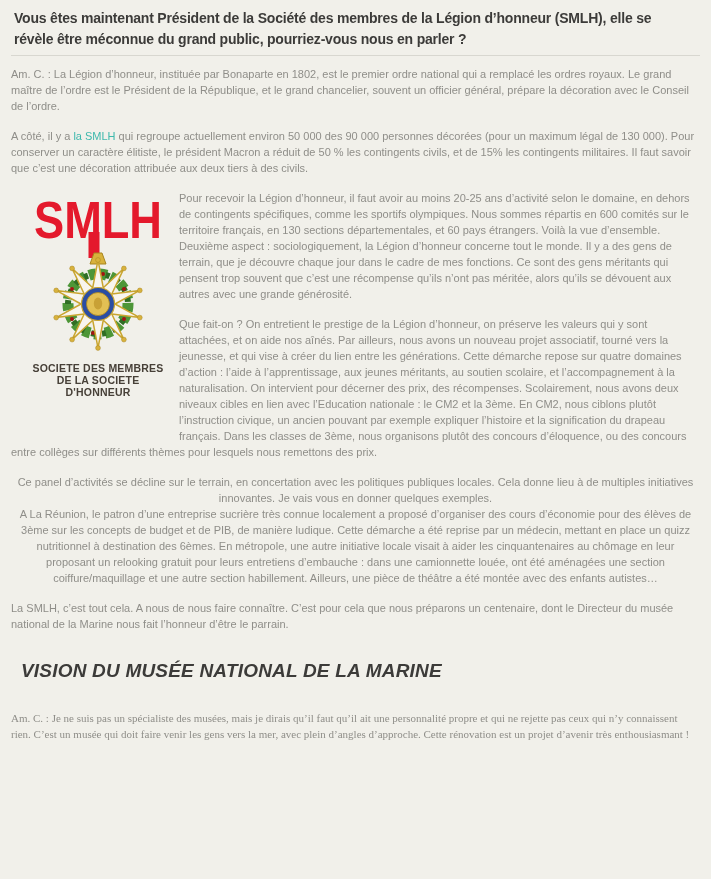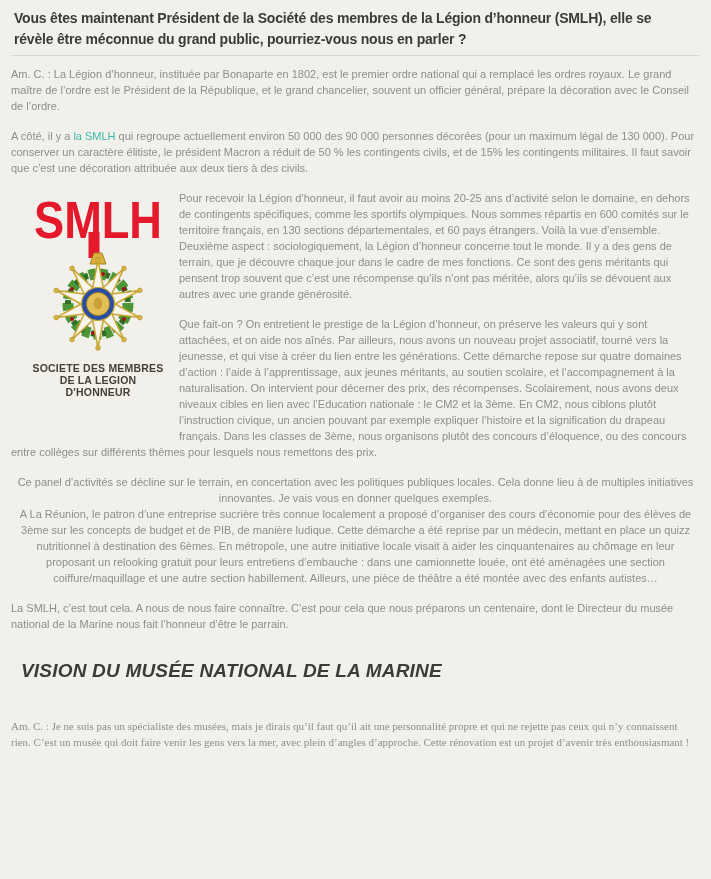--- a/index.html
+++ b/index.html
@@ -27,21 +27,21 @@
     margin:2px 14px 40px 20px;
   }
   .logo svg{display:block;}
   .caption{
     font-size:10.5px;line-height:12px;font-weight:bold;letter-spacing:0.2px;
     color:#474038;text-align:center;margin-top:2px;
   }
   .section-title{
     font-size:19px;line-height:22px;font-weight:bold;font-style:italic;
     color:#3c3b39;letter-spacing:0.2px;
-    margin:28px 0 36px 0;padding-left:10px;
+    margin:28px 0 28px 0;padding-left:10px;
     clear:both;
   }
   p.body.last{margin-bottom:0;font-family:Liberation Serif, serif;}
 </style>
 </head>
 <body>
 
 <main class="page">
 
   <h1 class="question q1">Vous êtes maintenant Président de la Société des membres de la Légion d’honneur (SMLH), elle se révèle être méconnue du grand public, pourriez-vous nous en parler ?</h1>
@@ -81,21 +81,21 @@
       <circle cx="41.1" cy="76.4" r="2.4" fill="#d8b23c" stroke="#a8851f" stroke-width="0.5"></circle>
 
       <circle cx="67" cy="112" r="16.5" fill="#2a4da3" stroke="#c9a530" stroke-width="1.2"></circle>
       <circle cx="67" cy="112" r="11.5" fill="#e2c054" stroke="#a8851f" stroke-width="0.8"></circle>
       <ellipse cx="67" cy="111.5" rx="4.2" ry="6" fill="#c8a136"></ellipse>
 
       <text x="3" y="46" font-size="52" font-weight="bold" fill="#e4192c" textLength="128" lengthAdjust="spacingAndGlyphs" font-family="Liberation Sans, sans-serif">SMLH</text>
     </svg>
     <div class="caption">
       <div>SOCIETE DES MEMBRES</div>
-      <div>DE LA LEGION D'HONNEUR</div>
+      <div>DE LA SOCIETE D'HONNEUR</div>
     </div>
   </div>
 
   <p class="body">Pour recevoir la Légion d’honneur, il faut avoir au moins 20-25 ans d’activité selon le domaine, en dehors de contingents spécifiques, comme les sportifs olympiques. Nous sommes répartis en 600 comités sur le territoire français, en 130 sections départementales, et 60 pays étrangers. Voilà la vue d’ensemble. Deuxième aspect : sociologiquement, la Légion d’honneur concerne tout le monde. Il y a des gens de terrain, que je découvre chaque jour dans le cadre de mes fonctions. Ce sont des gens méritants qui pensent trop souvent que c’est une récompense qu’ils n’ont pas méritée, alors qu’ils se dévouent aux autres avec une grande générosité.</p>
 
   <p class="body">Que fait-on ? On entretient le prestige de la Légion d’honneur, on préserve les valeurs qui y sont attachées, et on aide nos aînés. Par ailleurs, nous avons un nouveau projet associatif, tourné vers la jeunesse, et qui vise à créer du lien entre les générations. Cette démarche repose sur quatre domaines d’action : l’aide à l’apprentissage, aux jeunes méritants, au soutien scolaire, et l’accompagnement à la naturalisation. On intervient pour décerner des prix, des récompenses. Scolairement, nous avons deux niveaux cibles en lien avec l’Education nationale : le CM2 et la 3ème. En CM2, nous ciblons plutôt l’instruction civique, un ancien pouvant par exemple expliquer l’histoire et la signification du drapeau français. Dans les classes de 3ème, nous organisons plutôt des concours d’éloquence, ou des concours entre collèges sur différents thèmes pour lesquels nous remettons des prix.</p>
 
   <p class="body">
     <span class="line">Ce panel d’activités se décline sur le terrain, en concertation avec les politiques publiques locales. Cela donne lieu à de multiples initiatives innovantes. Je vais vous en donner quelques exemples.</span>
     <span class="line">A La Réunion, le patron d’une entreprise sucrière très connue localement a proposé d’organiser des cours d’économie pour des élèves de 3ème sur les concepts de budget et de PIB, de manière ludique. Cette démarche a été reprise par un médecin, mettant en place un quizz nutritionnel à destination des 6èmes. En métropole, une autre initiative locale visait à aider les cinquantenaires au chômage en leur proposant un relooking gratuit pour leurs entretiens d’embauche : dans une camionnette louée, ont été aménagées une section coiffure/maquillage et une autre section habillement. Ailleurs, une pièce de théâtre a été montée avec des enfants autistes…</span>

